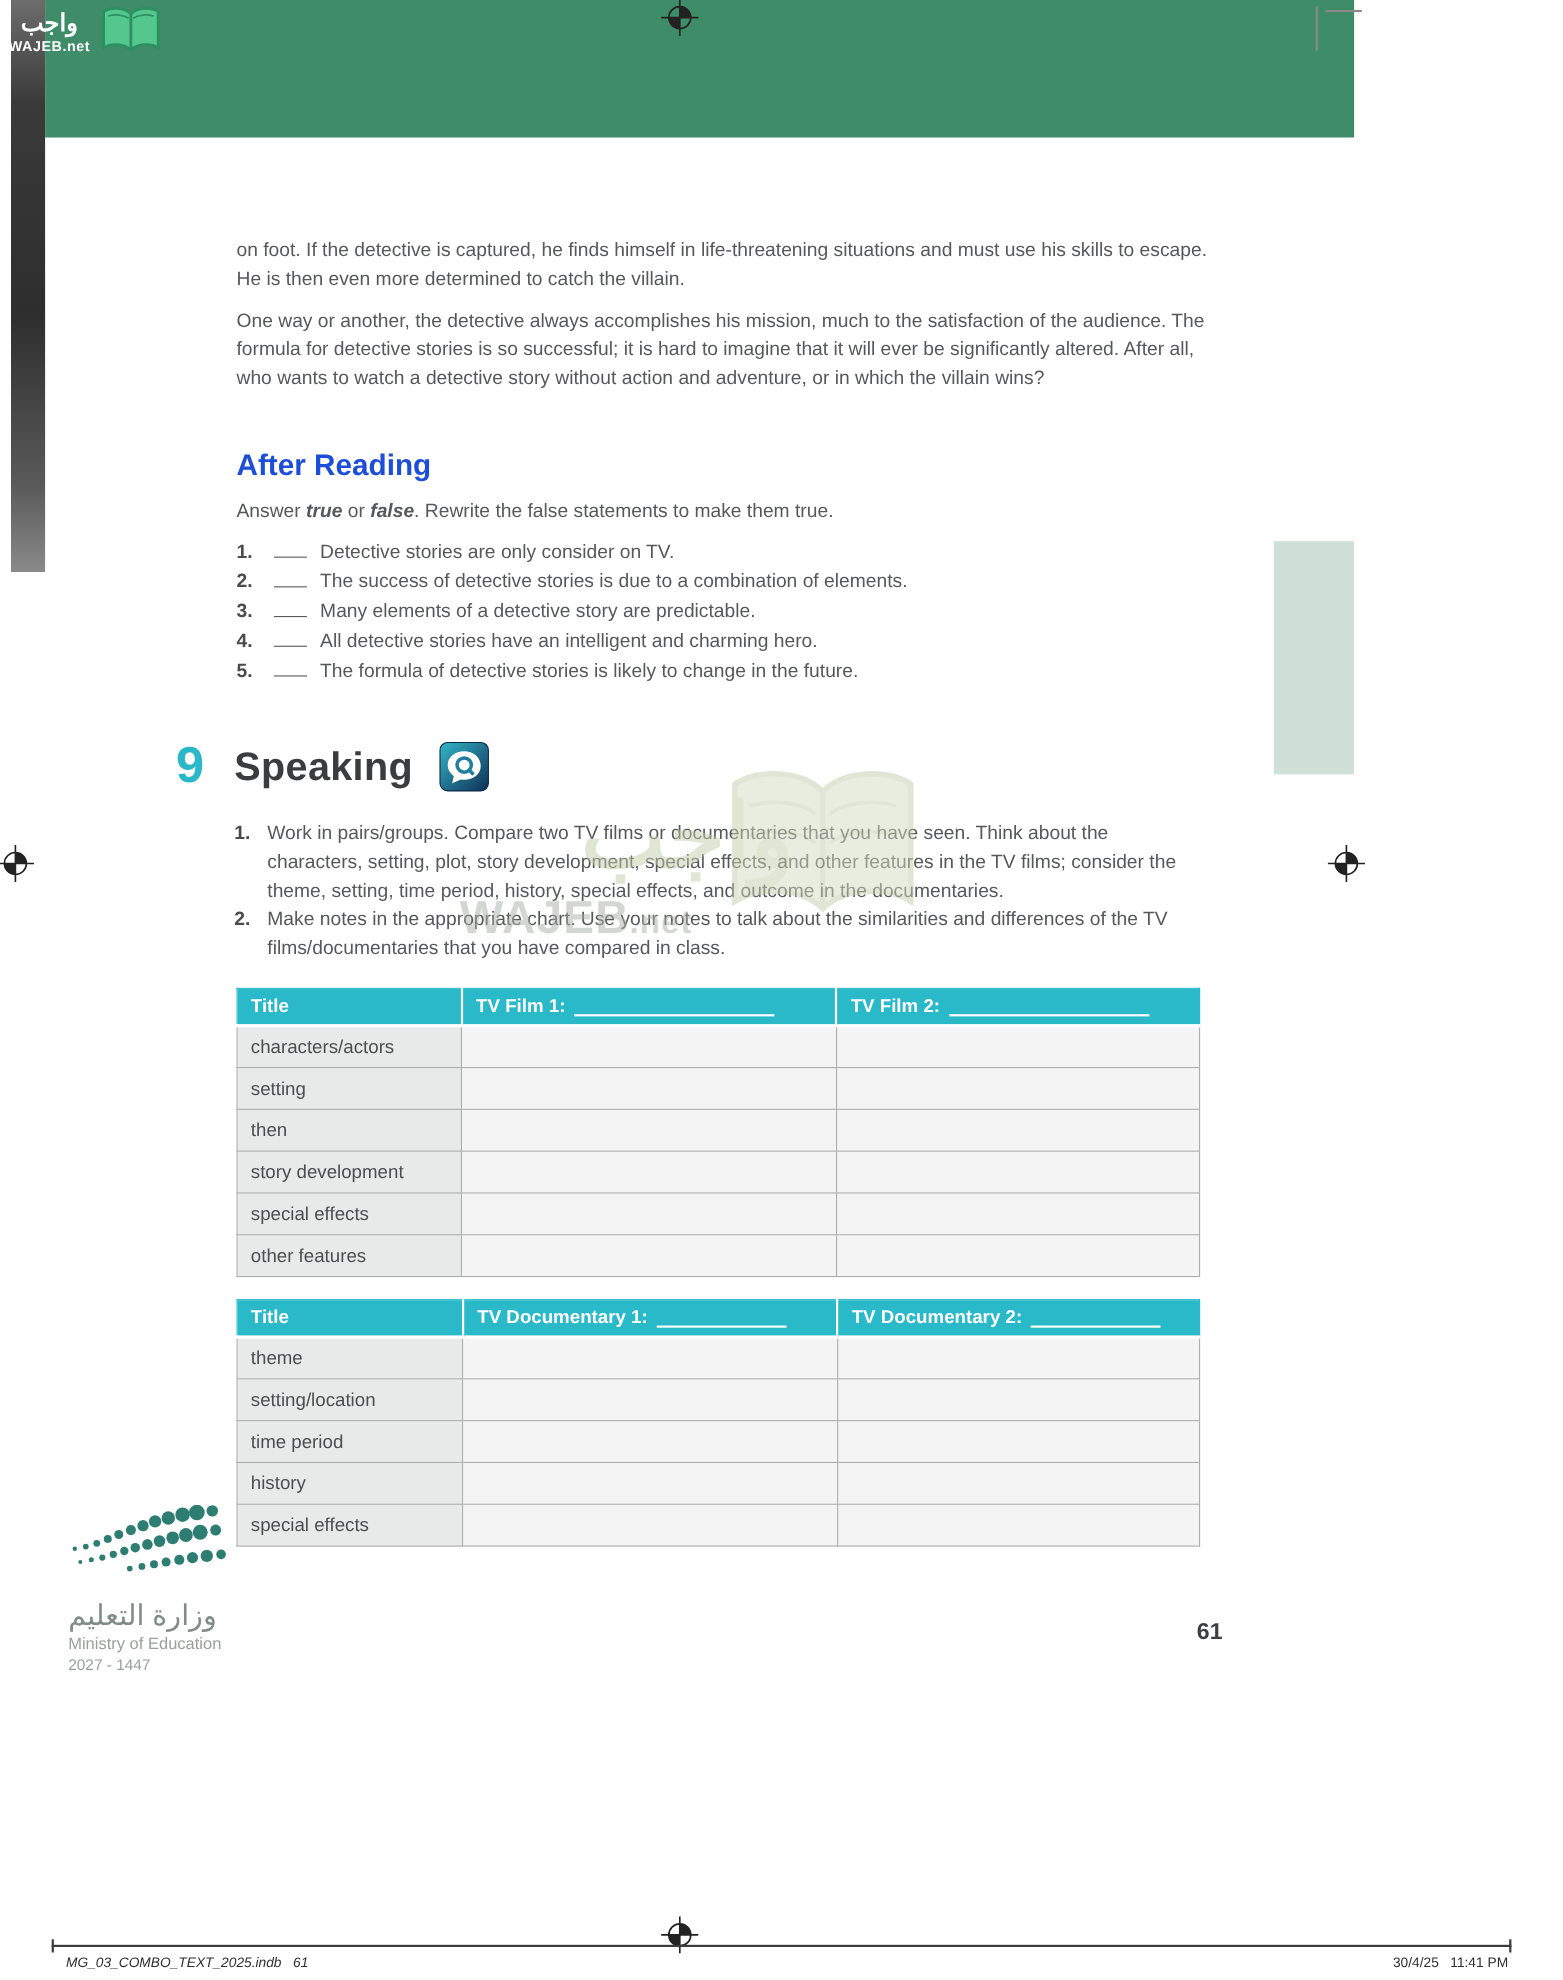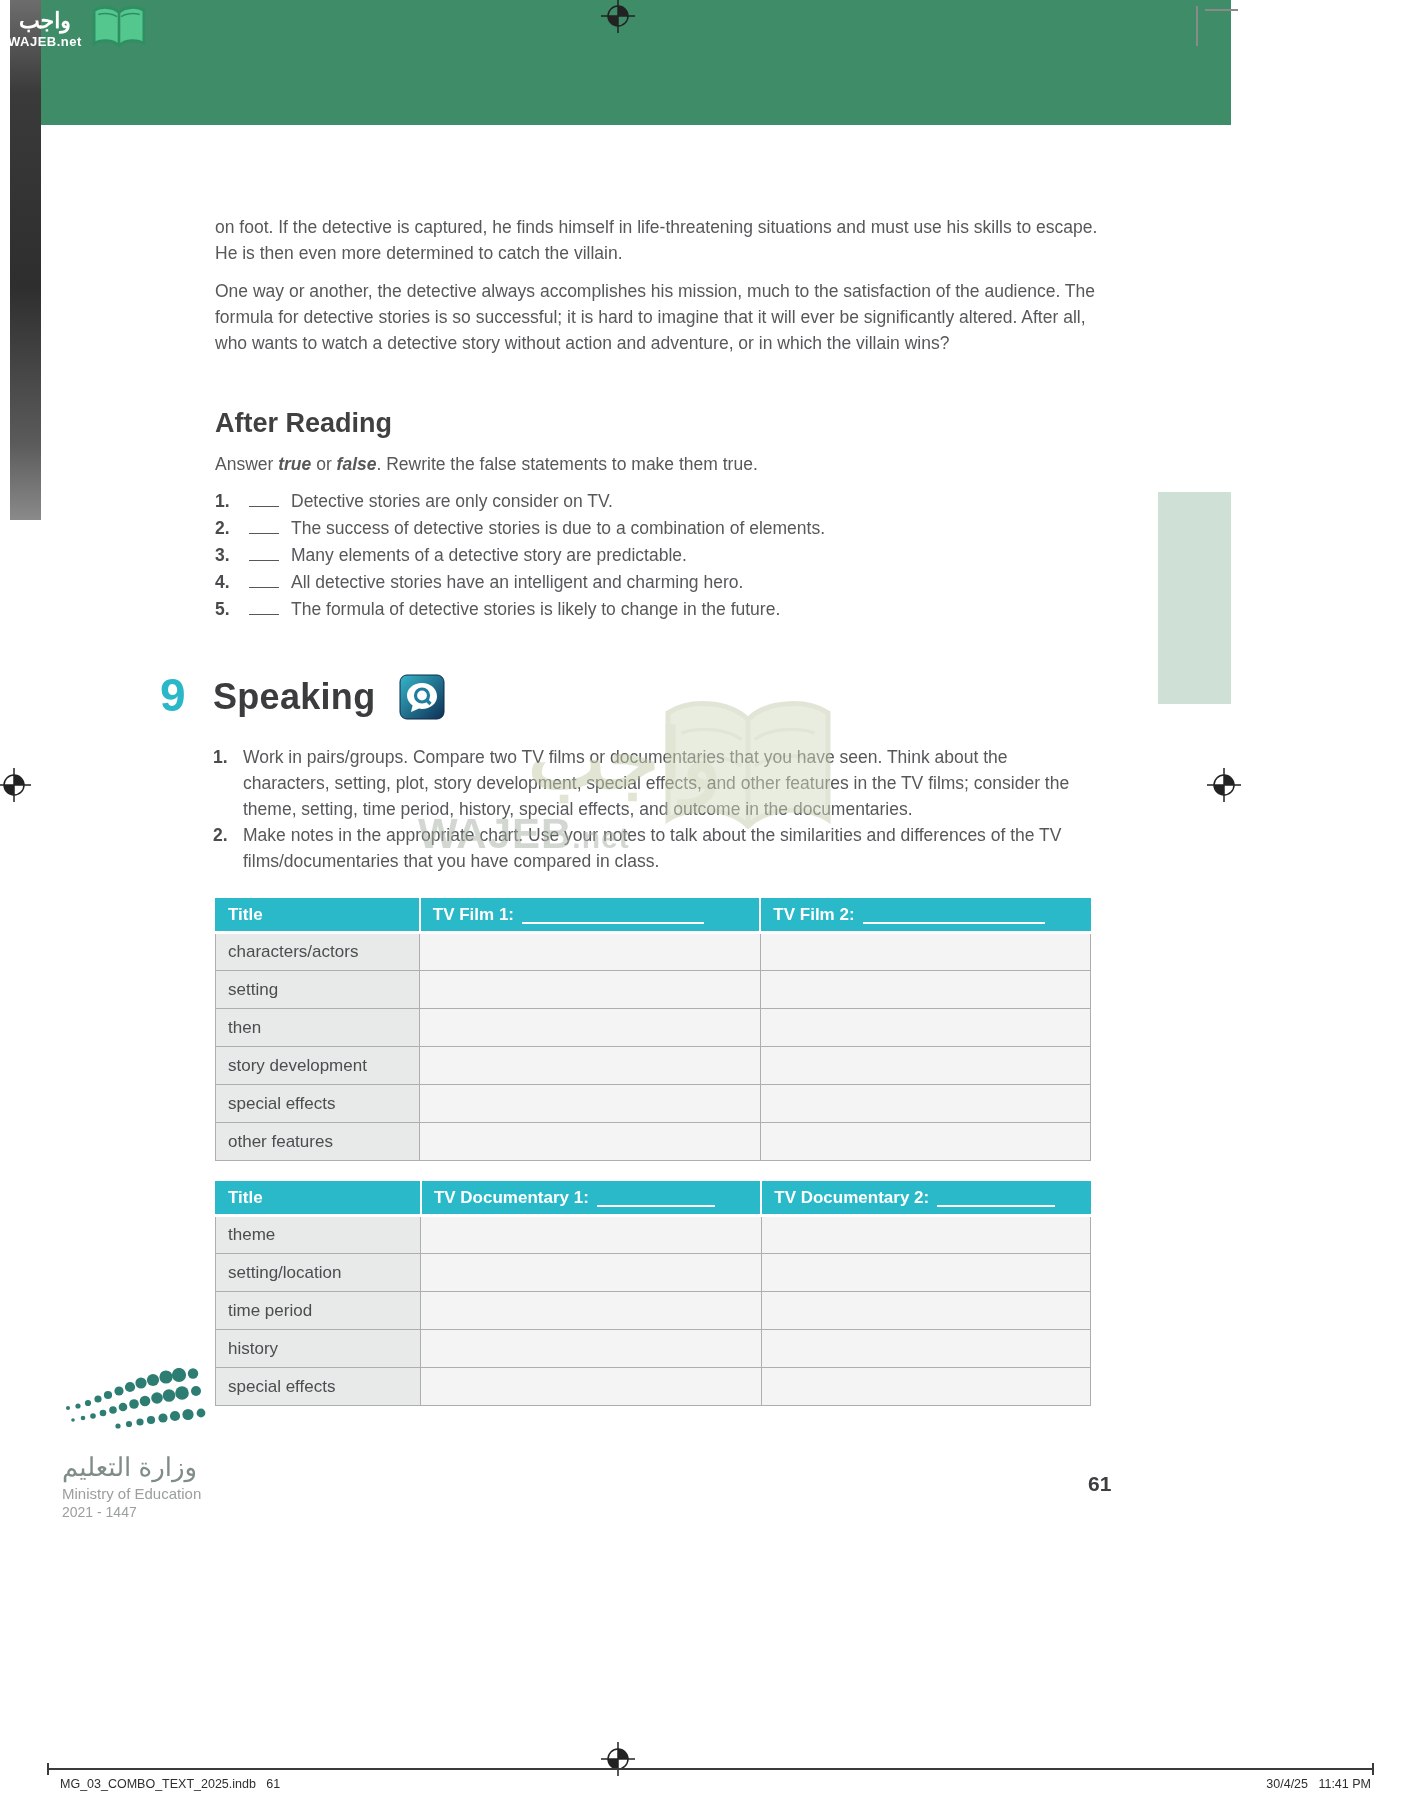--- a/index.html
+++ b/index.html
@@ -21,21 +21,21 @@
   
   .wajeb-logo { position:absolute; left:8px; top:4px; display:flex; align-items:flex-start; gap:6px; z-index:4; }
   .wajeb-text { text-align:center; color:#ffffff; padding-top:4px; }
   .wajeb-ar { font-size:22px; font-weight:bold; line-height:26px; }
   .wajeb-site { font-size:13px; font-weight:bold; letter-spacing:.5px; }
   
   .content { position:absolute; left:0; top:0; width:100%; height:100%; z-index:1; }
   .para { position:absolute; left:215px; width:897px; font-size:17.5px; line-height:26px; color:#57585a; }
   .p1 { top:214px; }
   .p2 { top:278px; }
-  .after-heading { position:absolute; left:215px; top:408px; font-size:27px; font-weight:bold; color:#404040; }
+  .after-heading { position:absolute; left:215px; top:408px; font-size:27px; font-weight:bold; color:#1d4ed8; }
   .instruction { position:absolute; left:215px; top:454px; font-size:17.5px; color:#57585a; }
   .instruction b i { font-style:italic; }
   .tf-list { position:absolute; left:215px; top:491px; list-style:none; }
   .tf-item { display:flex; align-items:baseline; height:27px; font-size:17.5px; color:#57585a; }
   .tf-num { font-weight:bold; color:#4a4b4d; width:34px; }
   .answer-blank { display:inline-block; width:30px; border-bottom:1.5px solid #57585a; height:13px; margin-right:12px; }
   
   .sec-num { position:absolute; left:160px; top:668px; font-size:46px; font-weight:bold; color:#2ab8c8; }
   .sec-title { position:absolute; left:213px; top:676px; font-size:36px; font-weight:bold; color:#3b3c3e; letter-spacing:.3px; }
   .speak-icon { position:absolute; left:399px; top:674px; width:46px; height:46px; }
@@ -68,21 +68,21 @@
   .wm-site .net { font-size:30px; }
   
   .ministry { position:absolute; left:62px; top:1368px; width:230px; }
   .min-ar { font-size:26px; color:#7f8c87; margin-top:4px; }
   .min-en { font-size:15px; color:#9aa09c; margin-top:2px; }
   .min-years { font-size:14px; color:#9aa09c; margin-top:2px; }
   .page-number { position:absolute; left:1088px; top:1472px; font-size:21px; font-weight:bold; color:#3d3e40; }
   .footline { position:absolute; left:47px; top:1768px; width:1327px; height:2px; background:#3b3b3b; }
   .foottick { position:absolute; width:2px; height:12px; background:#3b3b3b; top:1763px; }
   .footer-text { position:absolute; top:1777px; font-size:12.5px; color:#2f2f2f; white-space:pre; }
-  .ft-left { left:60px; }
+  .ft-left { left:60px;font-style:italic; }
   .ft-right { right:50px; text-align:right; }
 </style>
 </head>
 <body>
 
 <div class="page">
 
   <div class="left-strip"></div>
   <div class="green-band"></div>
   <div class="right-accent"></div>
@@ -320,21 +320,21 @@
               <circle cx="89" cy="52" r="4.1"></circle>
               <circle cx="101" cy="50" r="4.6"></circle>
               <circle cx="113" cy="48" r="5.1"></circle>
               <circle cx="126" cy="46.5" r="5.6"></circle>
               <circle cx="139" cy="45" r="4.4"></circle>
           </g>
         </svg>
       </span>
       <div class="min-ar">وزارة التعليم</div>
       <div class="min-en">Ministry of Education</div>
-      <div class="min-years">2021 - 1447</div>
+      <div class="min-years">2027 - 1447</div>
     </div>
 
     <div class="page-number">61</div>
   </div>
 
   <div class="watermark">
     <span class="wm-book">
       <svg viewBox="0 0 60 46" width="200" height="155">
           <path d="M30 8 C24 2 12 2 6 6 L6 38 C12 34 24 34 30 40 C36 34 48 34 54 38 L54 6 C48 2 36 2 30 8 Z" fill="#d4dcc3" stroke="#c3cdae" stroke-width="1.5"></path>
           <line x1="30" y1="8" x2="30" y2="40" stroke="#c3cdae" stroke-width="1.5"></line>

